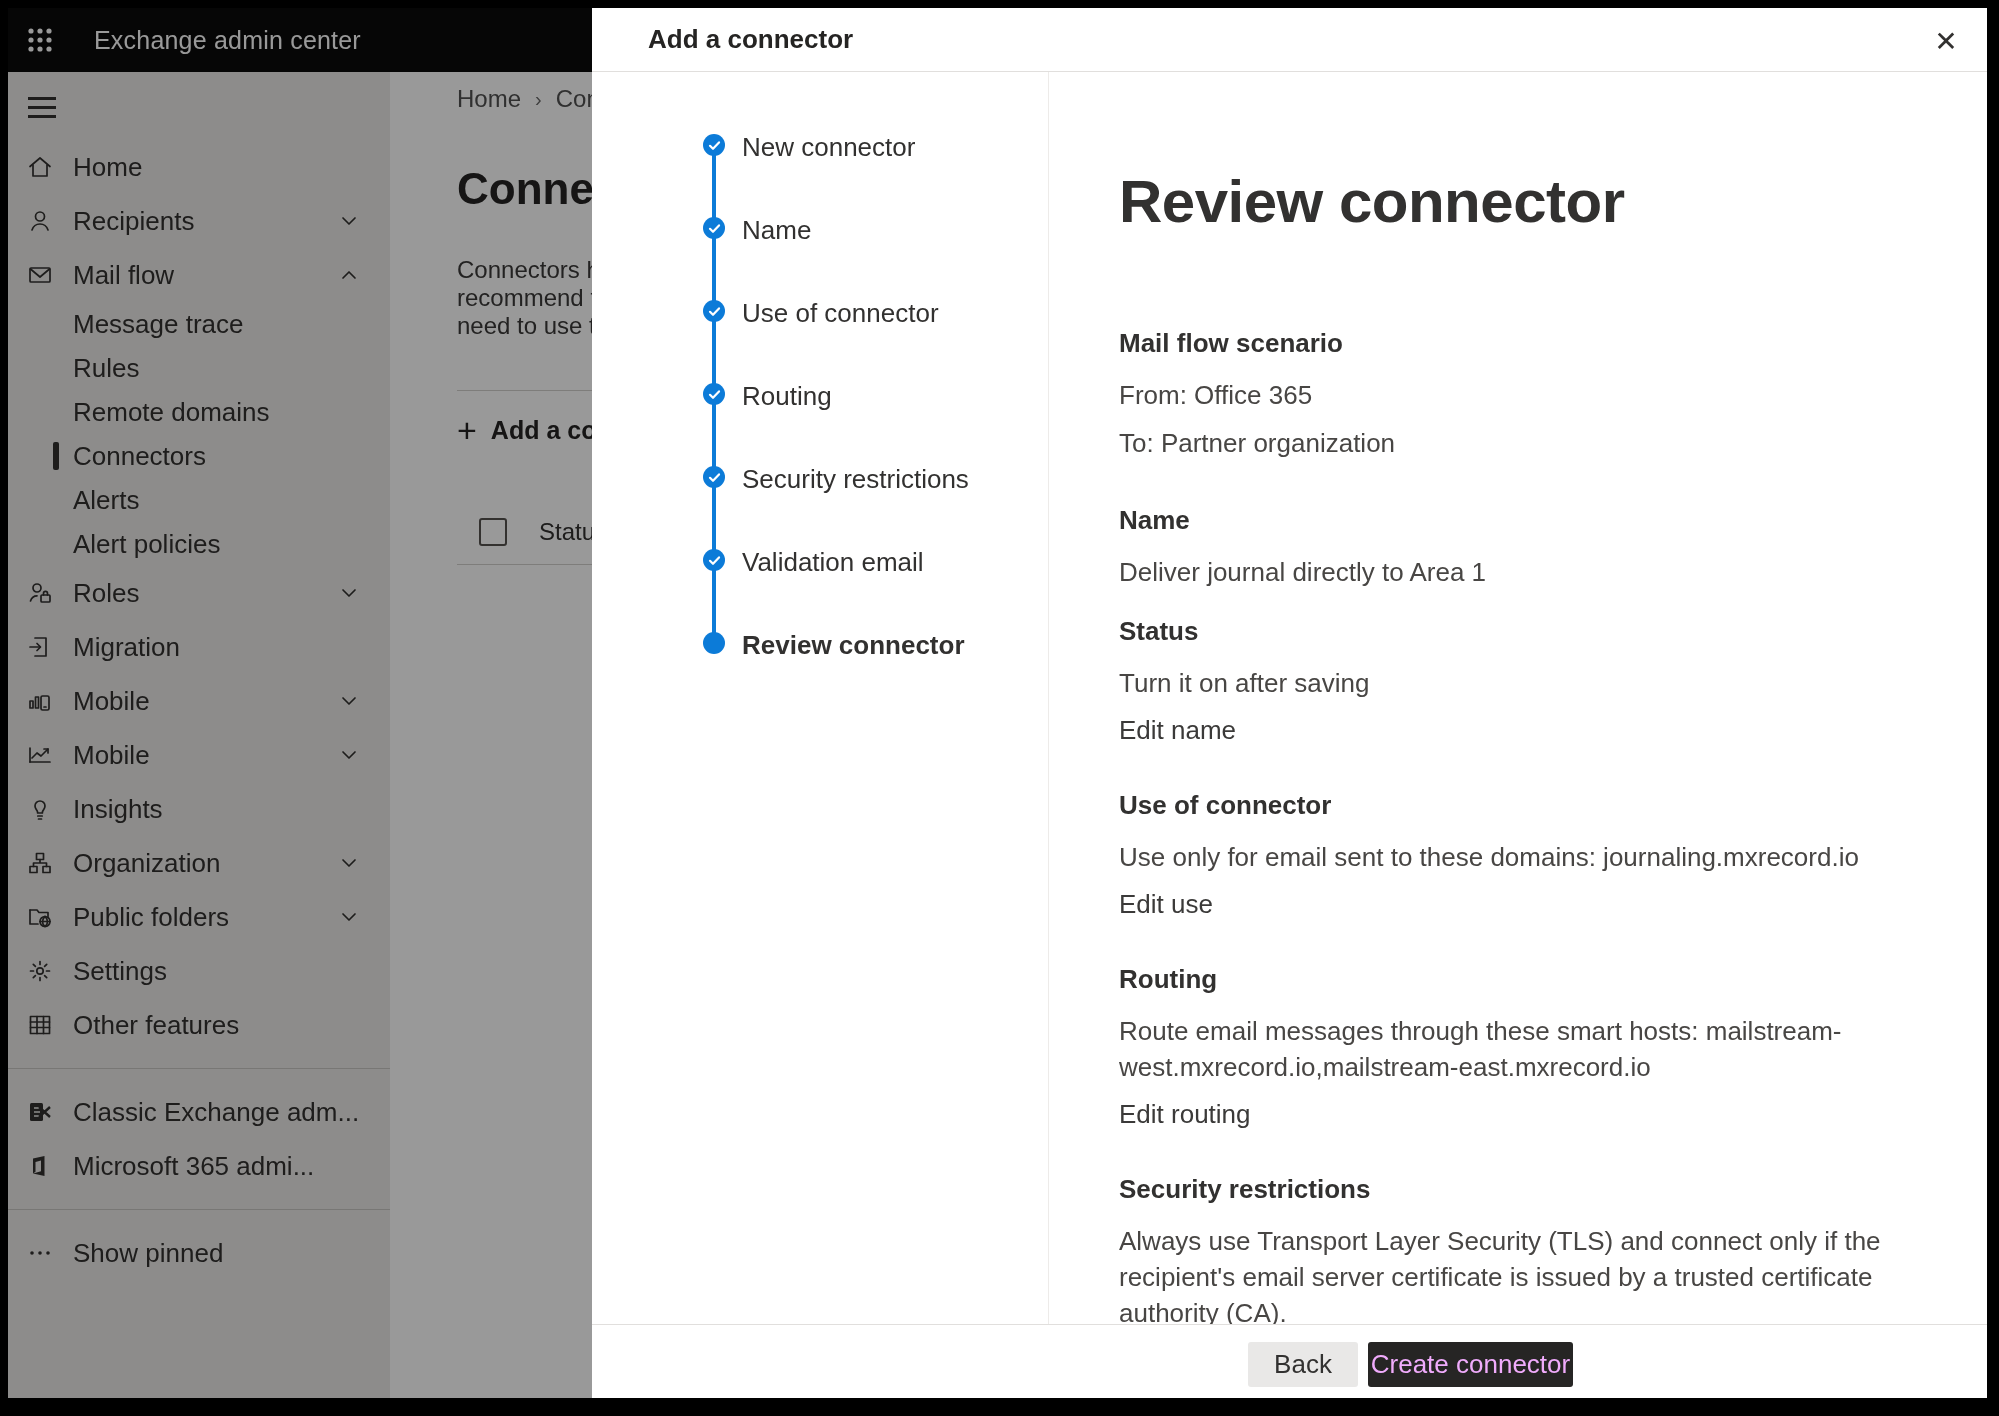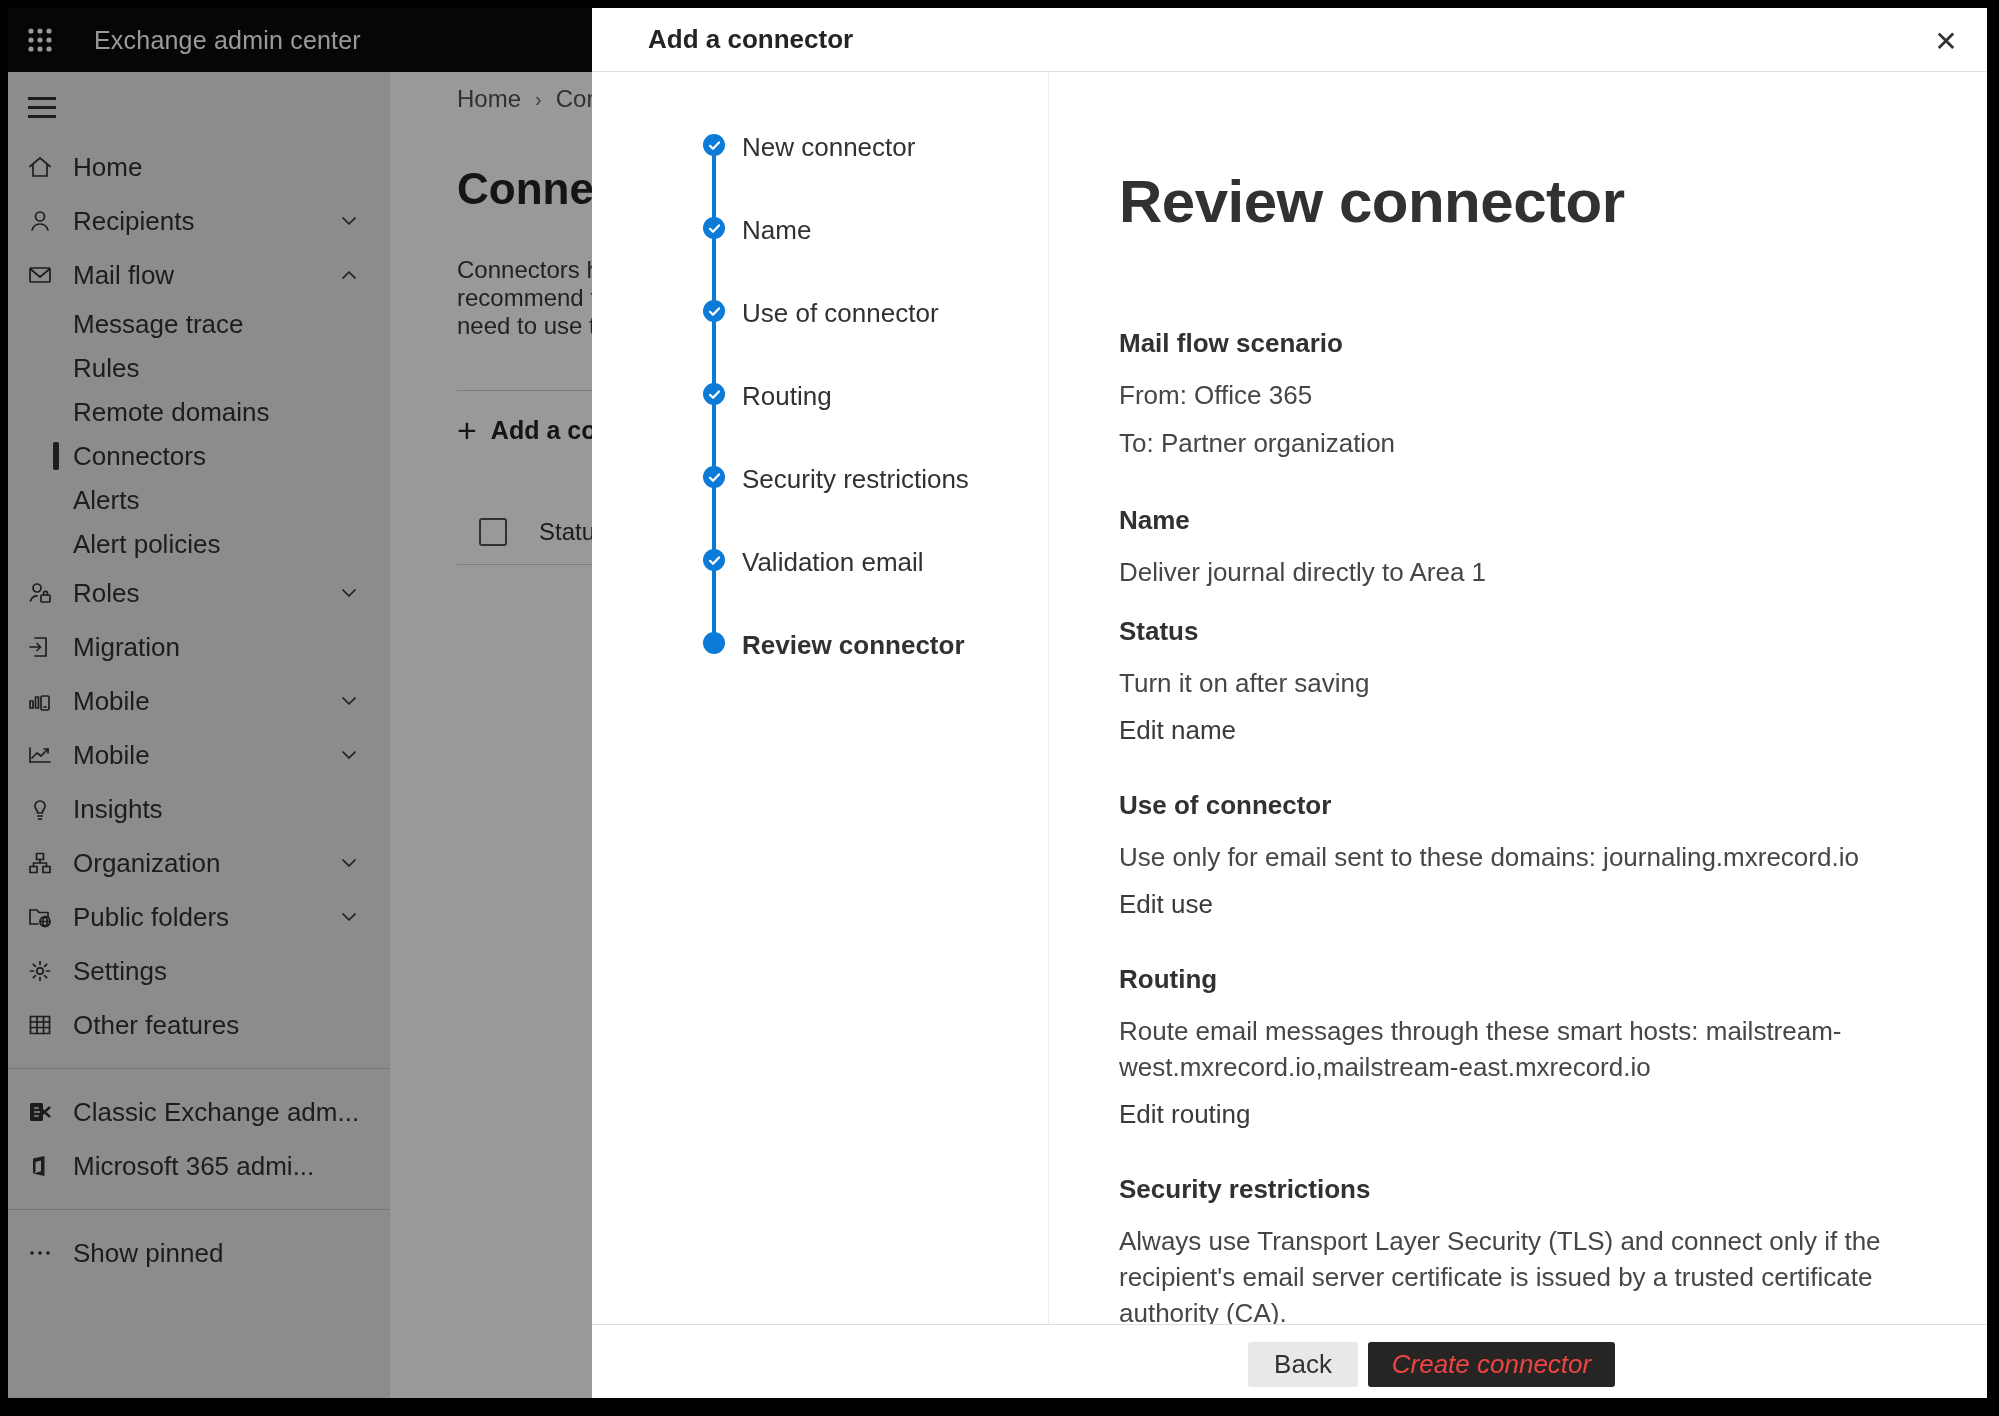--- a/index.html
+++ b/index.html
@@ -73,21 +73,21 @@
   .section { margin-bottom:44px; }
   .row-heading { font-size:26px; font-weight:700; color:#323130; margin-bottom:18px; margin-top:26px; }
   .row-heading:first-child { margin-top:0; }
   .row-text { font-size:26px; color:#484644; line-height:36px; margin-bottom:12px; }
   .row-link { font-size:26px; color:#3b3a39; margin-top:2px; cursor:pointer; display:inline-block;text-align:center; }
 
   
   .dlg-footer { height:74px; border-top:1px solid #e1dfdd; position:relative; flex:none; }
   .btn { position:absolute; top:17px; height:45px; border:none; border-radius:3px; font-size:26px; font-family:"Liberation Sans", sans-serif; cursor:pointer; }
   .btn-back { left:656px; width:110px; background:#e9e8e7; color:#323130; }
-  .btn-create { left:776px; width:247px; background:#262524; color:#ef4444; font-weight:400;font-style:italic; }
+  .btn-create { left:776px; width:205px; background:#262524; color:#f0abfc; font-weight:400; }
 </style>
 </head>
 <body>
 
 <div class="frame">
 
   <div class="topbar">
     <div class="waffle">
       <svg viewBox="0 0 26 26">
         <g fill="#ffffff">

